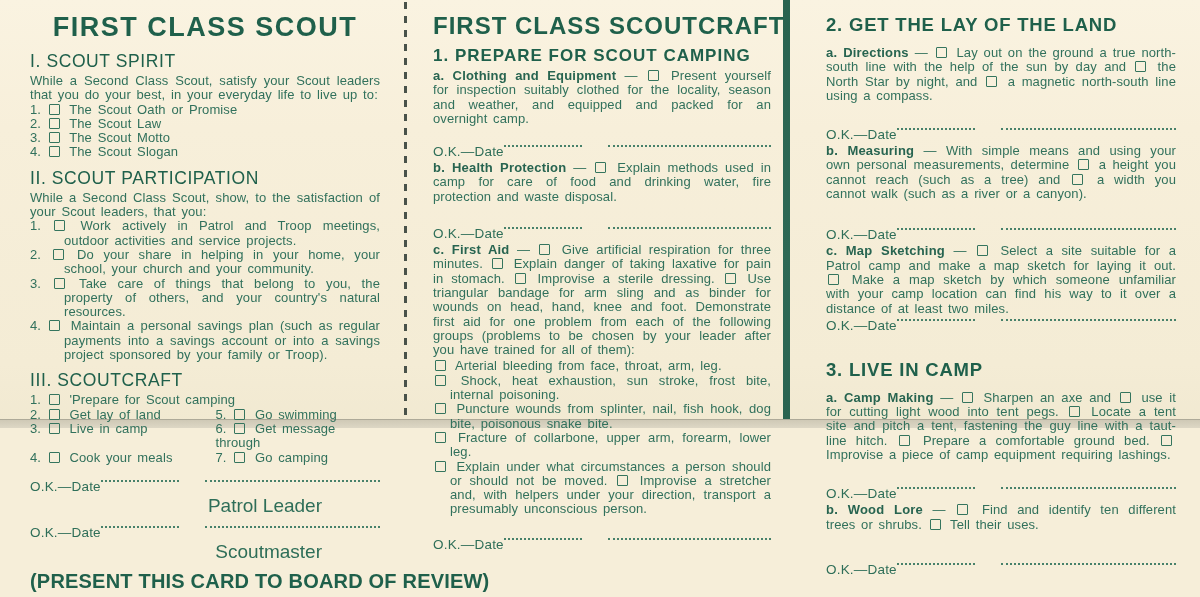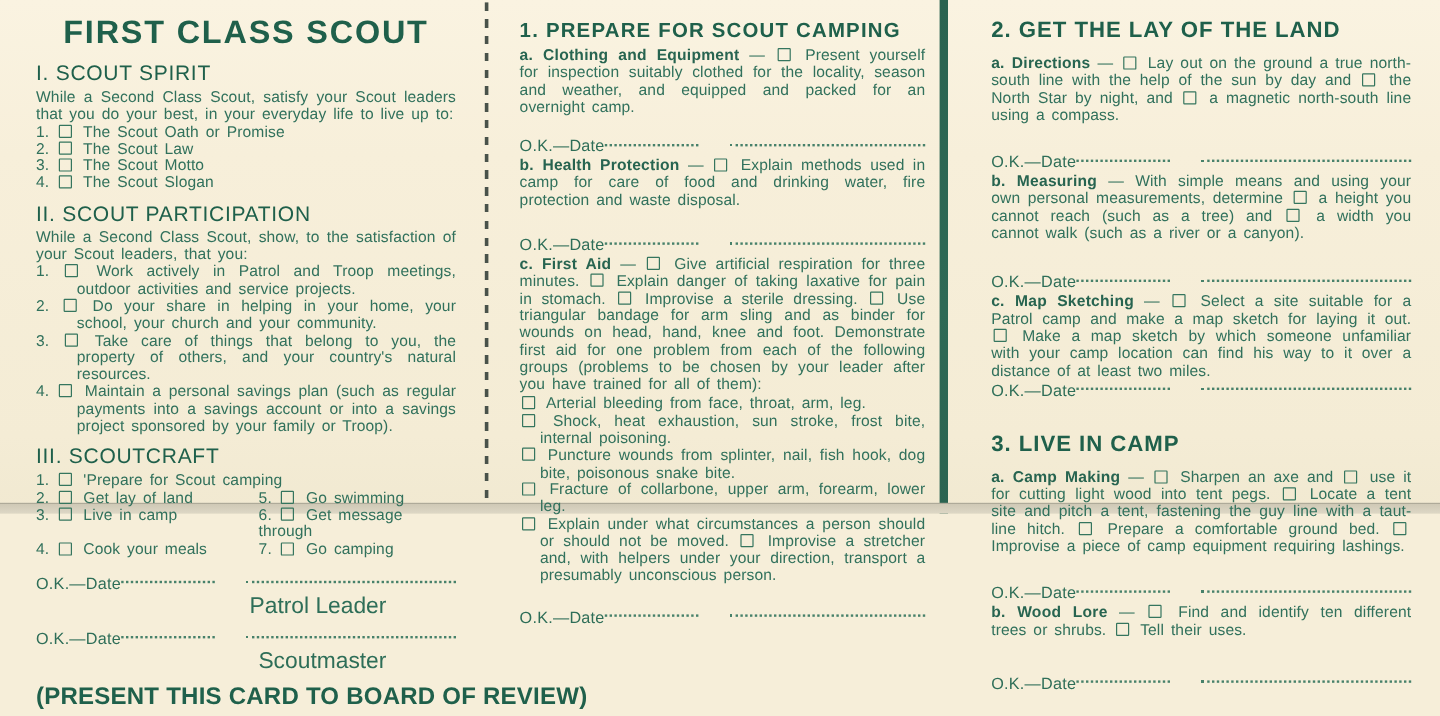--- a/index.html
+++ b/index.html
@@ -44,21 +44,21 @@
   .item{padding-left:34px;text-indent:-34px;margin:0}
   .item-tight{padding-left:30px;text-indent:-30px;margin:0}
   .fa-item{padding-left:17px;text-indent:-17px;margin:0}
 
   .cb{
     display:inline-block;width:9px;height:9px;box-sizing:content-box;
     border:1.5px solid #35755e;border-radius:1px;
     margin:0 4px 0 2px;vertical-align:-1px;background:transparent;
   }
 
-  .okline{display:flex;align-items:center;font-size:13.5px;color:#2e6e58;margin-top:14px}
+  .okline{display:flex;align-items:flex-start;font-size:13.5px;color:#2e6e58;margin-top:14px}
   .oklbl{white-space:nowrap;letter-spacing:.2px}
   .dots{border-bottom:2px dotted #47816a;height:1px;margin-bottom:3px}
   .d1{width:78px}
   .gap{width:26px}
   .d2{flex:1}
   .sigline{font-size:19px;text-align:right;padding-right:58px;margin-top:1px;color:#2e6e58}
 
   .sc-row{display:flex;margin:0}
   .sc-c1{width:53%}
   .sc-c2{width:47%}
@@ -133,20 +133,21 @@
       <svg width="132" height="18" viewBox="0 0 132 18">
         <line x1="2" y1="9" x2="112" y2="9" stroke="#276551" stroke-width="2.6"></line>
         <path d="M108,2 L130,9 L108,16 L114,9 Z" fill="#276551"></path>
       </svg>
     </div>
   </div>
 
   <div class="perf"></div>
 
   <div class="panel p-mid">
+    <div class="mid-title">FIRST CLASS SCOUTCRAFT</div>
     <div class="mid-head">1. PREPARE FOR SCOUT CAMPING</div>
 
     <p class="body-txt j req"><b class="rlabel">a. Clothing and Equipment</b><span> — <span class="cb"></span> Present yourself for inspection suitably clothed for the locality, season and weather, and equipped and packed for an overnight camp.</span></p>
 
     <div class="okline" style="margin-top:18px">
       <span class="oklbl">O.K.—Date</span>
         <span class="dots d1"></span>
         <span class="gap"></span>
         <span class="dots d2"></span>
     </div>

